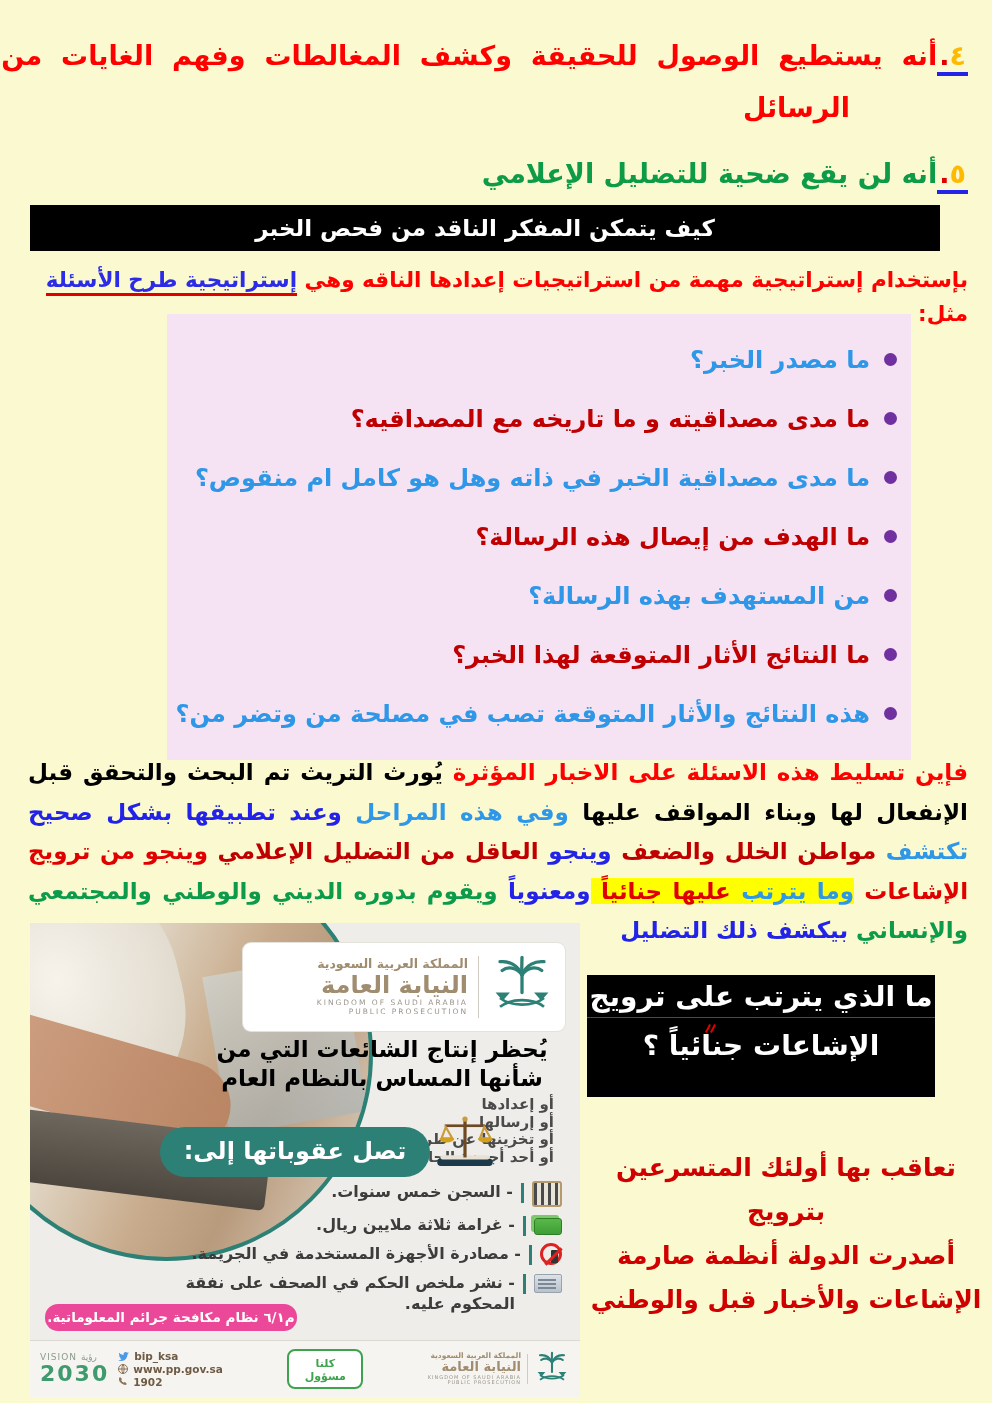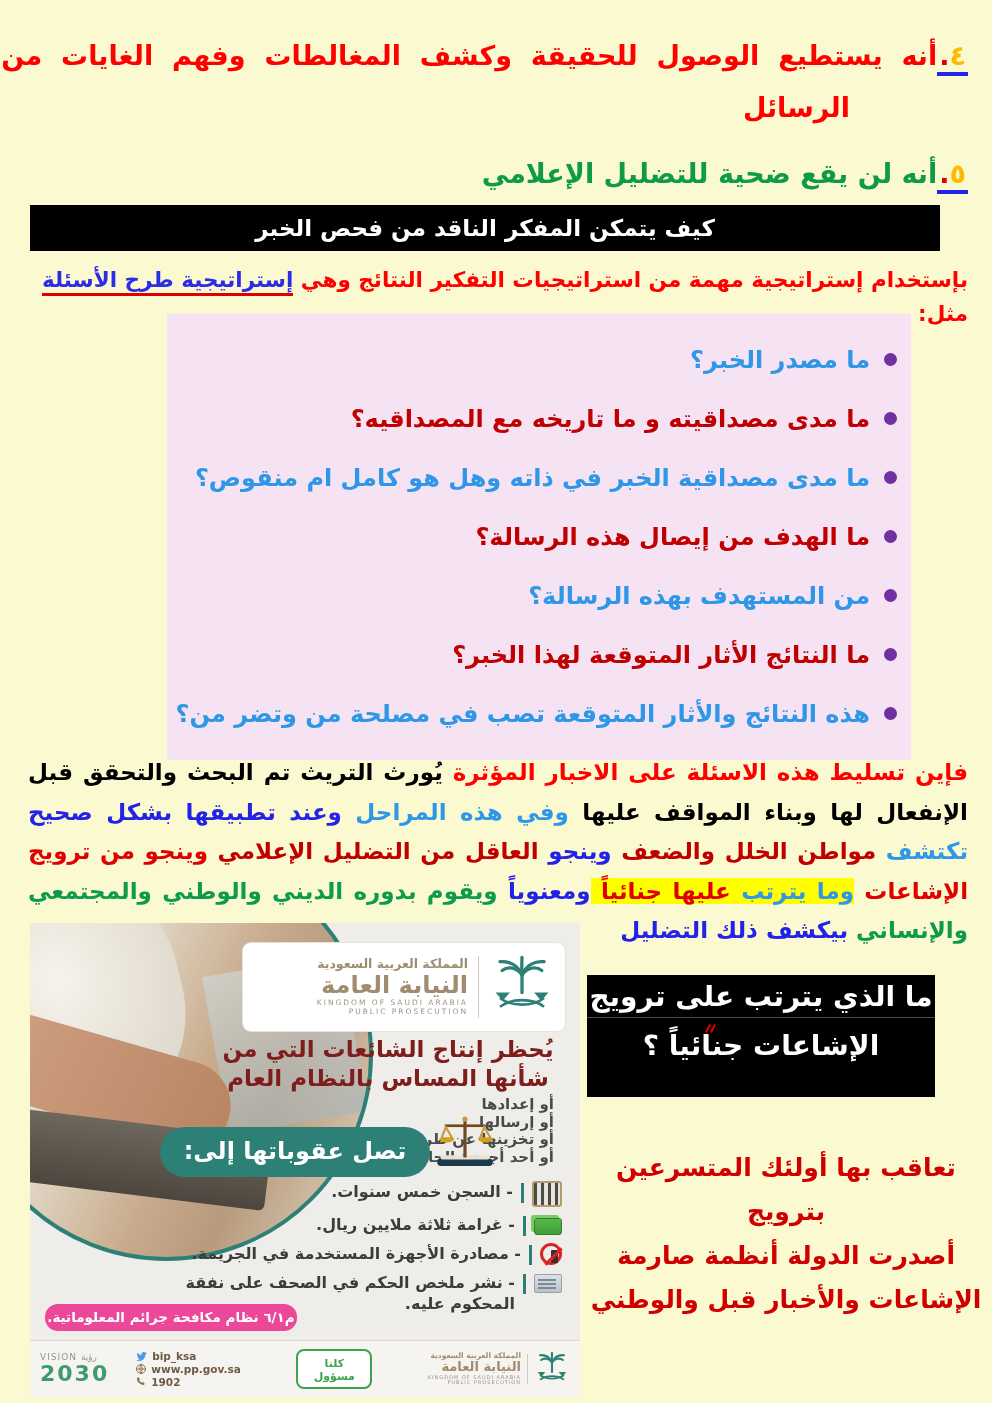--- a/index.html
+++ b/index.html
@@ -65,22 +65,22 @@
         background:linear-gradient(#cfd8d8,#aab5b8);transform:rotate(-10deg);}
   .logobox{position:absolute;left:auto;right:15px;top:20px;width:322px;height:88px;background:#FFF;
         border-radius:8px;box-shadow:0 0 0 1px #E5E2DC;display:flex;align-items:center;
         direction:rtl;padding:4px 10px;box-sizing:border-box;}
   .logodivider{flex:none;width:1px;height:62px;background:#CFCAC2;margin:0 10px;}
   .logotext{flex:1;text-align:right;line-height:1.15;}
   .l-ar-small{font-size:12.5px;color:#A08C6E;}
   .l-ar-big{font-size:24px;color:#A08C6E;}
   .l-en{font-size:7.5px;color:#9A958C;letter-spacing:2px;font-weight:normal;}
   .emblem{flex:none;}
-  .headline{position:absolute;right:26px;top:112px;width:332px;text-align:center;
-        color:#7f1d1d;font-size:23px;line-height:29px;}
+  .headline{position:absolute;right:32px;top:112px;width:332px;text-align:center;
+        color:#000000;font-size:23px;line-height:29px;}
   .methods{position:absolute;right:26px;top:173px;width:330px;text-align:right;
         color:#4A4A4A;font-size:15px;line-height:17.5px;}
   .pill{position:absolute;left:130px;top:204px;width:270px;height:50px;background:#2D8076;
         border-radius:26px;color:#FFF;font-size:24px;text-align:center;line-height:49px;}
   .scalesbook{position:absolute;left:403px;top:186px;}
   .penalties{position:absolute;right:18px;top:258px;width:515px;}
   .penrow{display:flex;align-items:flex-start;margin-bottom:7px;direction:rtl;}
   .penbar{flex:none;width:3px;height:20px;background:#2D8076;margin:2px 8px 0 8px;}
   .pentext{font-size:16px;color:#3C3C3C;line-height:21px;max-width:345px;text-align:right;}
   .icn{flex:none;width:26px;height:22px;position:relative;}
@@ -91,21 +91,21 @@
   .nophone{width:22px;height:22px;border:3px solid #D22;border-radius:50%;box-sizing:border-box;}
   .nophone::before{content:"";position:absolute;left:8px;top:4px;width:7px;height:13px;background:#333;border-radius:1px;}
   .nophone::after{content:"";position:absolute;left:9px;top:-1px;width:3px;height:23px;background:#D22;transform:rotate(45deg);}
   .newspaper{background:linear-gradient(#DDE2E8,#B9C2CC);border:1px solid #99A3AE;border-radius:2px;height:17px;margin-top:2px;}
   .newspaper::before{content:"";position:absolute;left:3px;top:4px;width:18px;height:2px;background:#7C8894;box-shadow:0 4px 0 #7C8894,0 8px 0 #7C8894;}
   .lawpill{position:absolute;left:15px;top:381px;width:252px;height:27px;background:#ec4899;
         border-radius:13px;color:#FFF;font-size:13.5px;text-align:center;line-height:27px;font-weight:bold;}
   
   .cfooter{position:absolute;left:0;top:417px;width:550px;height:57px;background:#F6F4F1;
         border-top:1px solid #DCD8D2;display:flex;align-items:center;direction:ltr;
-        padding:0 10px;box-sizing:border-box;gap:26px;}
+        padding:0 10px;box-sizing:border-box;gap:8px;}
   .vision{line-height:1.05;text-align:left;}
   .vision .v-top{font-size:9px;color:#8C9B8C;letter-spacing:1px;font-weight:normal;}
   .vision .v-year{font-size:22px;color:#3F9B6E;letter-spacing:2px;}
   .contacts{line-height:13px;}
   .c-row{display:flex;align-items:center;gap:4px;font-size:10.5px;color:#6F5B44;}
   .stampwrap{flex:1;display:flex;justify-content:center;}
   .stamp{width:76px;height:40px;border:2px solid #3EA34D;border-radius:8px;background:#FFF;
         color:#3EA34D;font-size:11px;text-align:center;line-height:13px;padding-top:6px;box-sizing:border-box;}
   .minilogo{display:flex;align-items:center;gap:6px;direction:ltr;}
   .minitext{text-align:right;line-height:1.1;}
@@ -118,21 +118,21 @@
 <body>
 
 <div id="page">
 
   <div class="point p4"><span class="numwrap"><span class="num">٤</span><span class="dotred">.</span></span><span class="red">أنه يستطيع الوصول للحقيقة وكشف المغالطات وفهم الغايات من تلك الرسائل</span></div>
 
   <div class="point p5"><span class="numwrap"><span class="num">٥</span><span class="dotred">.</span></span><span class="green5">أنه لن يقع ضحية للتضليل الإعلامي</span></div>
 
   <div class="bar1"><span>كيف يتمكن المفكر الناقد من فحص الخبر</span></div>
 
-  <div class="strategy"><span>بإستخدام إستراتيجية مهمة من استراتيجيات التفكير النتائج وهي </span><span class="stg-hl">إستراتيجية طرح الأسئلة</span><span> مثل:</span></div>
+  <div class="strategy"><span>بإستخدام إستراتيجية مهمة من استراتيجيات إعدادها الناقه وهي </span><span class="stg-hl">إستراتيجية طرح الأسئلة</span><span> مثل:</span></div>
 
   <div class="qbox">
     <div class="qrow">
         <span class="bullet"></span>
         <span class="lb">ما مصدر الخبر؟</span>
       </div>
     <div class="qrow">
         <span class="bullet"></span>
         <span class="dr">ما مدى مصداقيته و ما تاريخه مع المصداقيه؟</span>
       </div>

